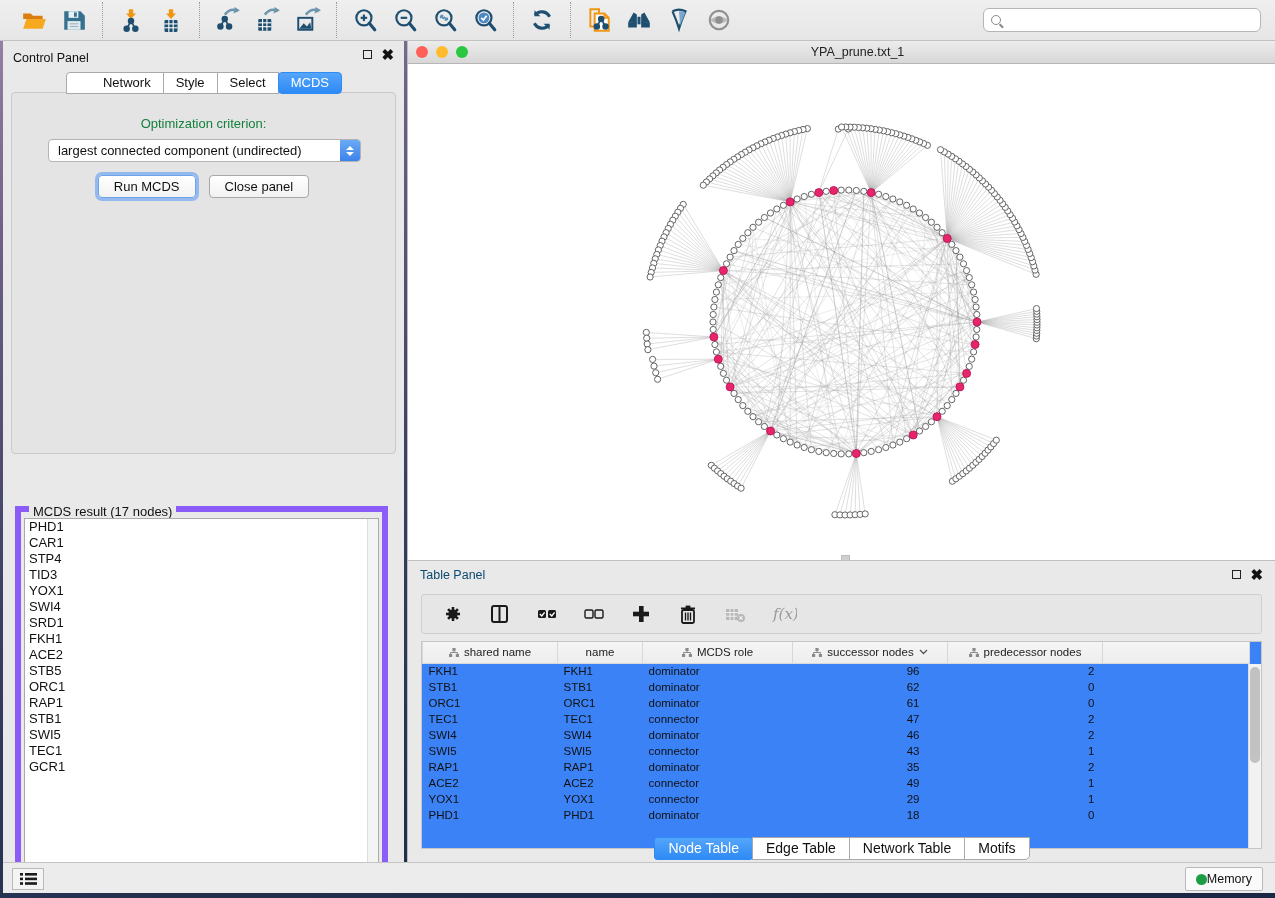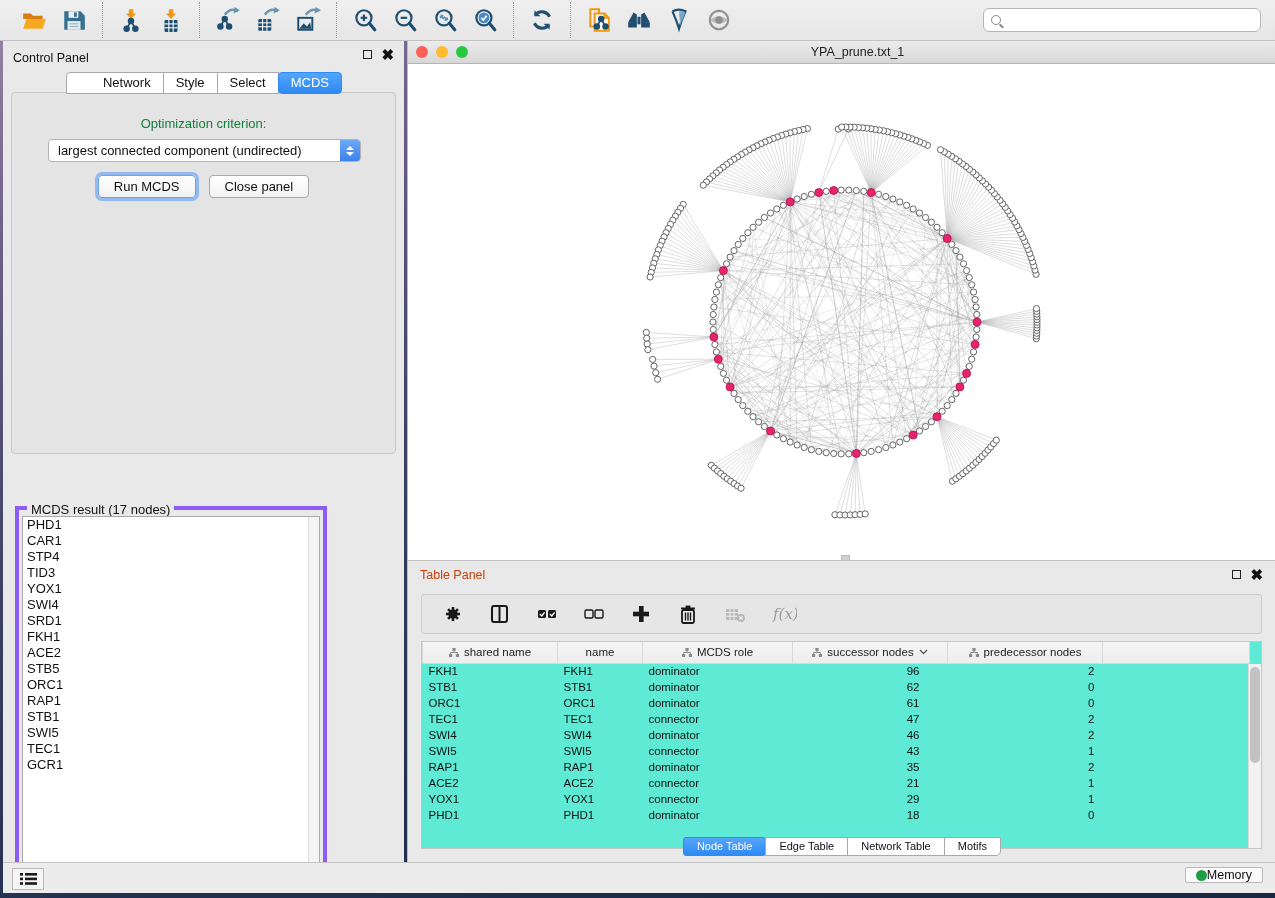--- a/index.html
+++ b/index.html
@@ -49,22 +49,22 @@
   .select-cap { width:20px; height:21px; border-radius:0 3px 3px 0;
     background:linear-gradient(#6aaaf5,#3d82ec); display:flex; flex-direction:column;
     align-items:center; justify-content:center; gap:2px; }
   .chev-up { width:0; height:0; border-left:4px solid transparent; border-right:4px solid transparent; border-bottom:4px solid #fff; }
   .chev-dn { width:0; height:0; border-left:4px solid transparent; border-right:4px solid transparent; border-top:4px solid #fff; }
   .btn-row { position:absolute; left:0; top:82px; width:100%; display:flex; justify-content:center; gap:13px; }
   .pbtn { font-size:13px; color:#111; background:linear-gradient(#ffffff,#f2f2f2);
     border:1px solid #a8a8a8; border-radius:4px; padding:3px 15px; }
   .pbtn.focused { box-shadow:0 0 0 3px rgba(80,150,245,.55); border-color:#6ea4e8; }
 
-  .mcds-result { position:absolute; left:12px; top:465px; width:312px; height:372px;
-    border:4px solid #8b5cf6; background:#e9e9e9; }
+  .mcds-result { position:absolute; left:12px; top:465px; width:373px; height:372px;
+    border:6px solid #8b5cf6; background:#e9e9e9; }
   .mcds-legend { position:absolute; left:8px; top:-8px; background:#e9e9e9; padding:0 4px;
     font-size:13px; color:#111; }
   .mcds-list { position:absolute; left:3px; top:6px; right:3px; bottom:3px;
     background:#fff; border:1px solid #aaa; overflow:hidden; }
   .mcds-scroll { position:absolute; right:0; top:0; bottom:0; width:11px;
     background:#f4f4f4; border-left:1px solid #ddd; }
   .mcds-item { font-size:13px; color:#111; line-height:16px; padding-left:4px; }
 
   
   .net-window { position:absolute; left:407px; top:41px; width:868px; height:519px;
@@ -75,51 +75,51 @@
   .tl { width:12px; height:12px; border-radius:50%; }
   .net-title { position:absolute; left:0; right:0; text-align:center; font-size:12.5px; color:#222;margin-left:32px; }
   .net-canvas { position:relative; width:868px; height:495px; background:#fff; }
   .splitter-grip { position:absolute; left:433px; top:514px; width:9px; height:6px;
     background:#cfcfcf; border:1px solid #bdbdbd; }
 
   
   .table-panel { position:absolute; left:407px; top:560px; width:868px; height:302px;
     background:#e9e9e9; border-left:1px solid #bbb; border-top:1px solid #c0c0c0; }
   .tp-header { height:27px; display:flex; align-items:center; padding:0 12px; }
-  .tp-title { font-size:12.5px; color:#c2410c; flex:1; }
+  .tp-title { font-size:12.5px; color:#0c4a6e; flex:1; }
   .tp-toolbar { position:absolute; left:13px; top:33px; right:13px; height:40px;
     background:#e6e6e6; border:1px solid #cfcfcf; border-radius:3px;
     display:flex; align-items:center; gap:17px; padding-left:16px; }
   .tpt-icon { display:flex; align-items:center; justify-content:flex-end; height:30px; }
   .tbl-wrap { position:absolute; left:13px; top:80px; right:13px; height:208px;
-    background:#5eead4; border:1px solid #c6c6c6; overflow:hidden; }
+    background:#3b82f6; border:1px solid #c6c6c6; overflow:hidden; }
   table.node-table { border-collapse:collapse; width:828px; table-layout:fixed; }
   .node-table th { background:linear-gradient(#f5f5f5,#ededed); border:1px solid #d8d8d8; border-top:none;
     font-size:11.5px; font-weight:normal; color:#222; height:21px; text-align:center; position:relative; }
   .th-inner { display:flex; align-items:center; justify-content:center; gap:5px; }
   .node-table td { font-size:11.5px; color:#111; height:16px; padding:0 6px;
     white-space:nowrap; overflow:hidden; }
   .num { text-align:right; }
   .tbl-scroll { position:absolute; right:0; top:22px; bottom:0; width:13px;
     background:#f2f2f2; border-left:1px solid #ddd; }
   .tbl-thumb { position:absolute; left:1px; right:1px; top:3px; height:96px;
     background:#c2c2c2; border-radius:6px; }
   .tp-tabs { position:absolute; left:0; right:0; top:276px; display:flex; justify-content:center; }
-  .btab { font-size:11px; color:#111; background:#fff; border:1px solid #a9a9a9;
+  .btab { font-size:14px; color:#111; background:#fff; border:1px solid #a9a9a9;
     padding:2px 13px 3px; margin-right:-1px; }
   .btab:first-child { border-radius:0 0 0 5px; }
   .btab:last-child { border-radius:0 0 5px 0; }
   .btab.active { background:linear-gradient(#55a5fa,#2e8af5); color:#fff; border-color:#2e8af5; border-radius:3px; }
 
   
   .statusbar { position:absolute; left:3px; right:0; top:862px; height:31px;
     background:#ececec; border-top:1px solid #c4c4c4; }
   .list-btn { position:absolute; left:9px; top:5px; width:32px; height:22px;
     background:#f4f4f4; border:1px solid #b9b9b9; display:flex; align-items:center; justify-content:center; }
-  .memory-btn { position:absolute; right:12px; top:4px; height:16px;
+  .memory-btn { position:absolute; right:12px; top:4px; height:24px;
     background:#fafafa; border:1px solid #b9b9b9; border-radius:2px;
     display:flex; align-items:center; padding:0 10px; font-size:12.5px; color:#111; }
   .mem-dot { width:11px; height:11px; border-radius:50%; background:#1d9e45; }
 </style>
 </head>
 <body>
 
 <div class="desktop"></div>
 
 <div class="toolbar">
@@ -1274,21 +1274,21 @@
             <td>RAP1</td>
             <td>dominator</td>
             <td class="num" style="padding-right:28px">35</td>
             <td class="num" style="padding-right:8px">2</td>
             <td></td>
           </tr>
           <tr>
             <td>ACE2</td>
             <td>ACE2</td>
             <td>connector</td>
-            <td class="num" style="padding-right:28px">21</td>
+            <td class="num" style="padding-right:28px">49</td>
             <td class="num" style="padding-right:8px">1</td>
             <td></td>
           </tr>
           <tr>
             <td>YOX1</td>
             <td>YOX1</td>
             <td>connector</td>
             <td class="num" style="padding-right:28px">29</td>
             <td class="num" style="padding-right:8px">1</td>
             <td></td>

